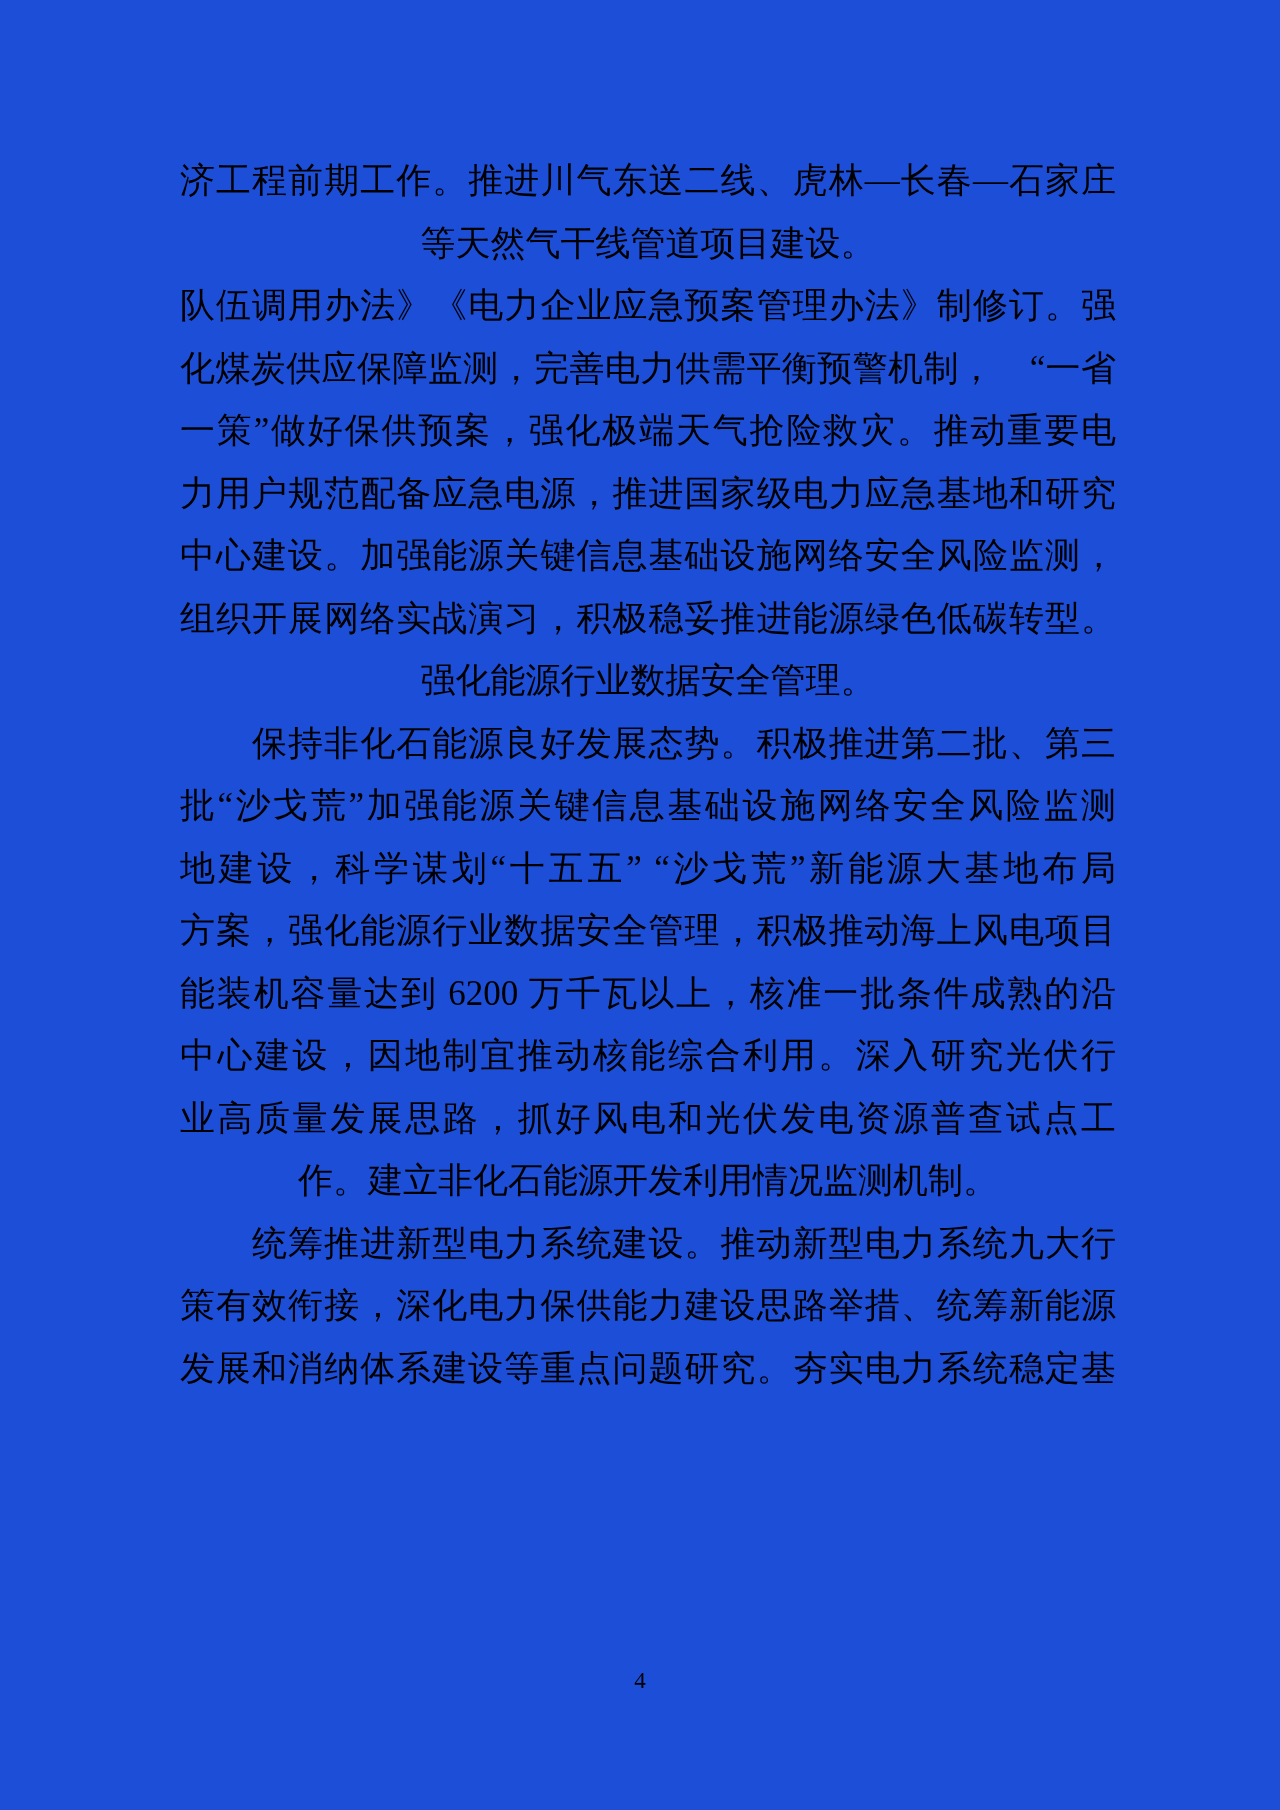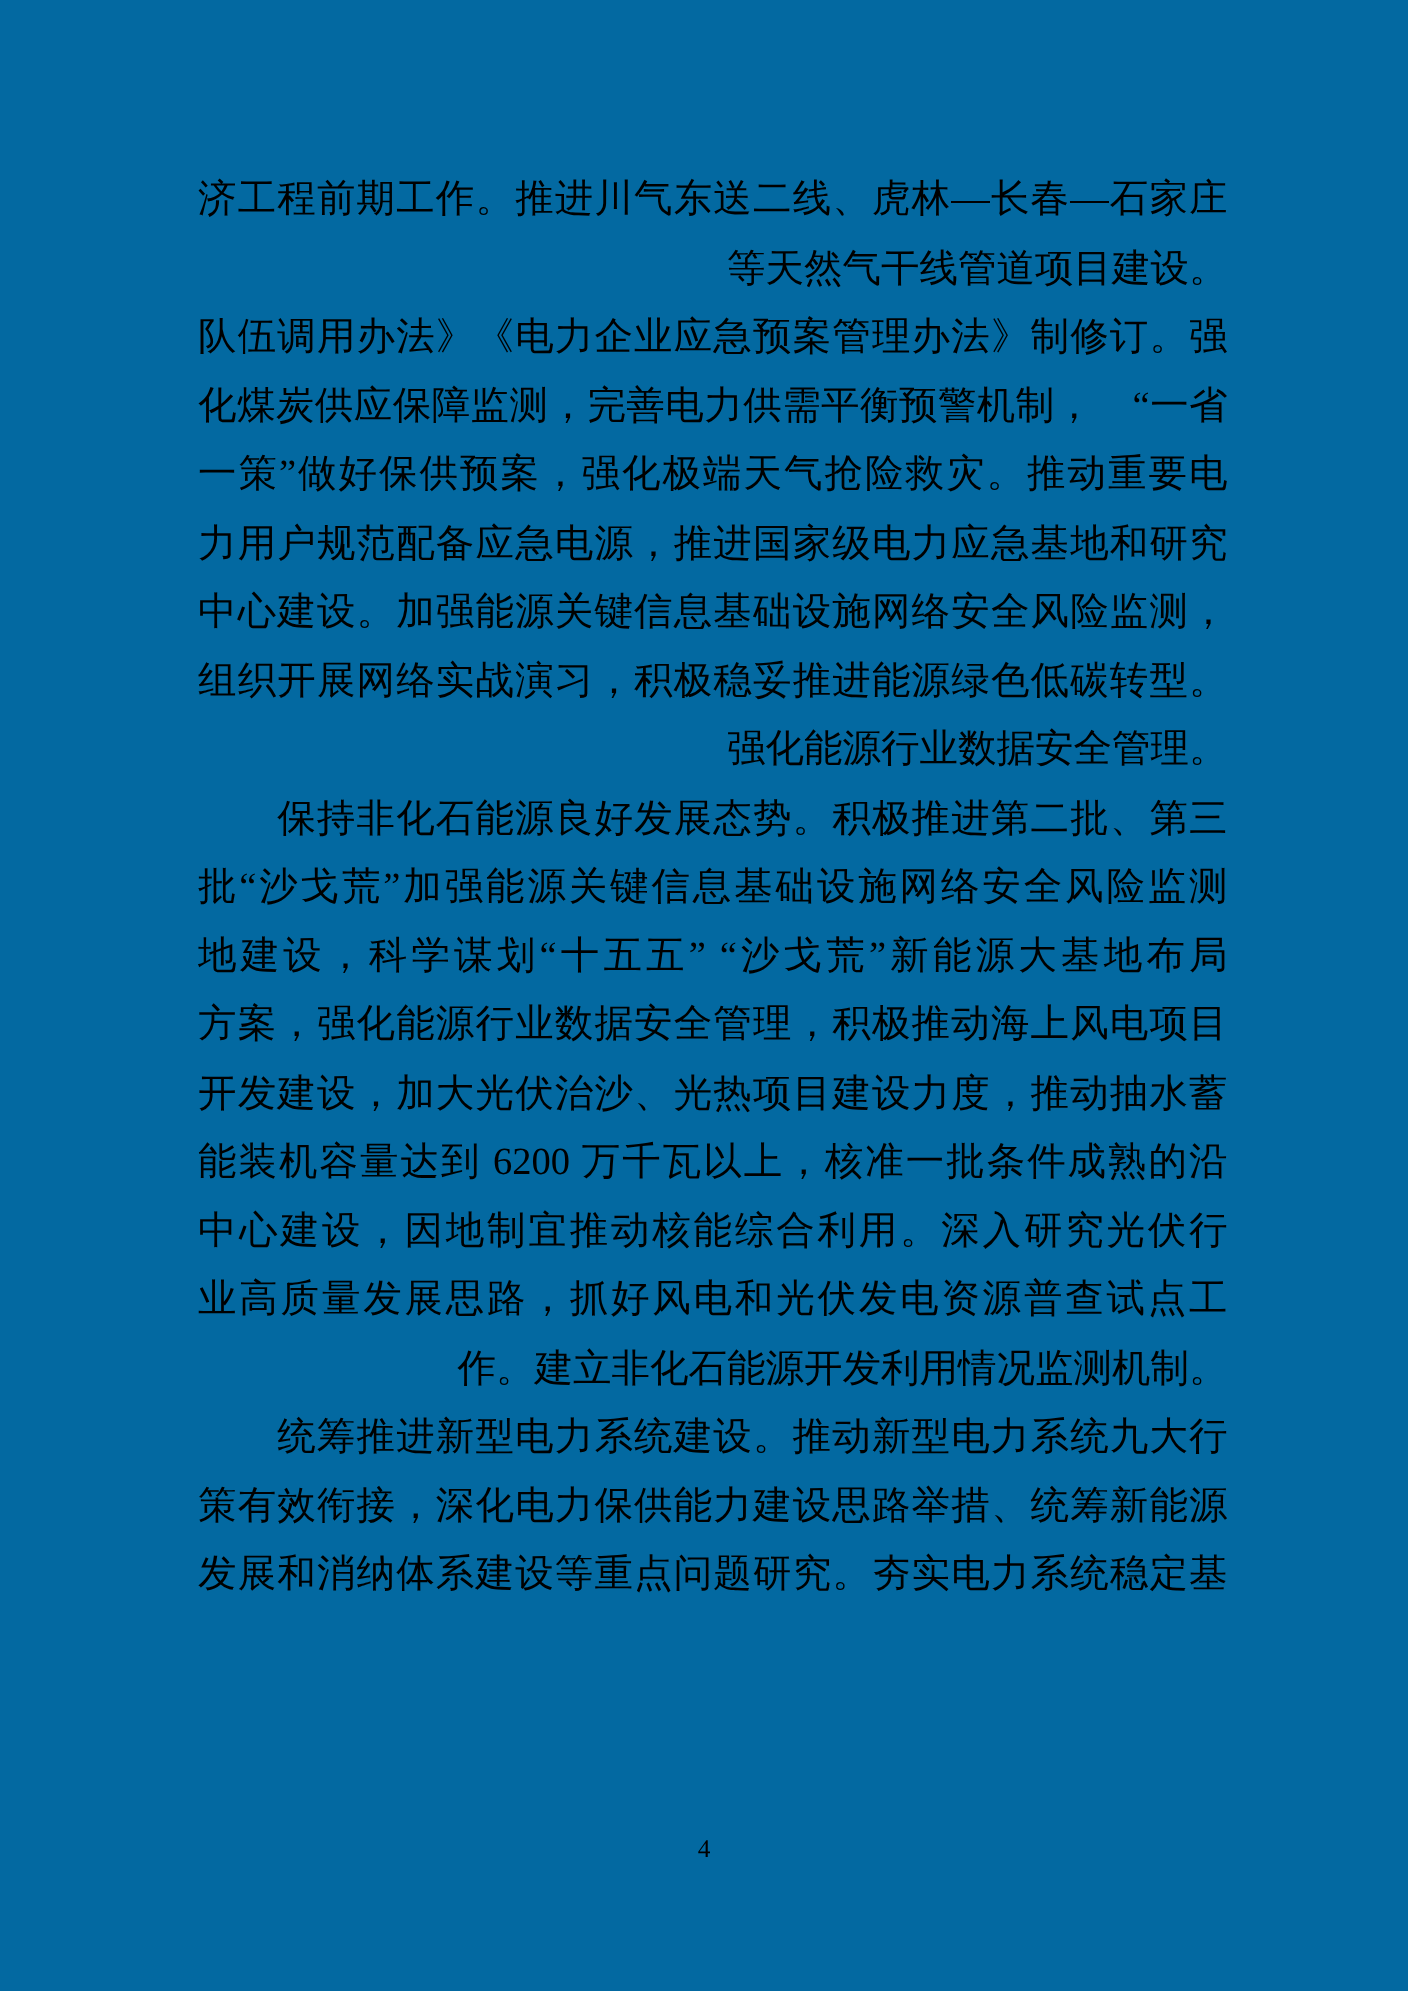--- a/index.html
+++ b/index.html
@@ -4,37 +4,37 @@
 <style>
   html, body {
     margin: 0;
     padding: 0;
     background: #ffffff;
   }
   .page {
     position: relative;
     width: 1280px;
     height: 1810px;
-    background: #0369a1;
+    background: #1d4ed8;
     overflow: hidden;
     font-family: "Liberation Serif", "DejaVu Serif", serif;
     color: #000000;
   }
   .doc {
     position: absolute;
     left: 180px;
     top: 150px;
     width: 936px;
     font-size: 35px;
     line-height: 62.5px;
     letter-spacing: 0;
   }
   .line {
     height: 62.5px;
-    text-align: right;
+    text-align: center;
     white-space: normal;
     overflow: hidden;
   }
   .j {
     text-align: justify;
     text-align-last: justify;
   }
   .ind {
     text-indent: 72px;
   }
@@ -60,21 +60,20 @@
     <div class="line j">化煤炭供应保障监测，完善电力供需平衡预警机制，　“一省</div>
     <div class="line j">一策”做好保供预案，强化极端天气抢险救灾。推动重要电</div>
     <div class="line j">力用户规范配备应急电源，推进国家级电力应急基地和研究</div>
     <div class="line j">中心建设。加强能源关键信息基础设施网络安全风险监测，</div>
     <div class="line j">组织开展网络实战演习，积极稳妥推进能源绿色低碳转型。</div>
     <div class="line">强化能源行业数据安全管理。</div>
     <div class="line j ind">保持非化石能源良好发展态势。积极推进第二批、第三</div>
     <div class="line j">批“沙戈荒”加强能源关键信息基础设施网络安全风险监测</div>
     <div class="line j">地建设，科学谋划“十五五” “沙戈荒”新能源大基地布局</div>
     <div class="line j">方案，强化能源行业数据安全管理，积极推动海上风电项目</div>
-    <div class="line j">开发建设，加大光伏治沙、光热项目建设力度，推动抽水蓄</div>
     <div class="line j">能装机容量达到 6200 万千瓦以上，核准一批条件成熟的沿</div>
     <div class="line j">中心建设，因地制宜推动核能综合利用。深入研究光伏行</div>
     <div class="line j">业高质量发展思路，抓好风电和光伏发电资源普查试点工</div>
     <div class="line">作。建立非化石能源开发利用情况监测机制。</div>
     <div class="line j ind">统筹推进新型电力系统建设。推动新型电力系统九大行</div>
     <div class="line j">策有效衔接，深化电力保供能力建设思路举措、统筹新能源</div>
     <div class="line j">发展和消纳体系建设等重点问题研究。夯实电力系统稳定基</div>
   </div>
   <div class="pageno">4</div>
 </div>

